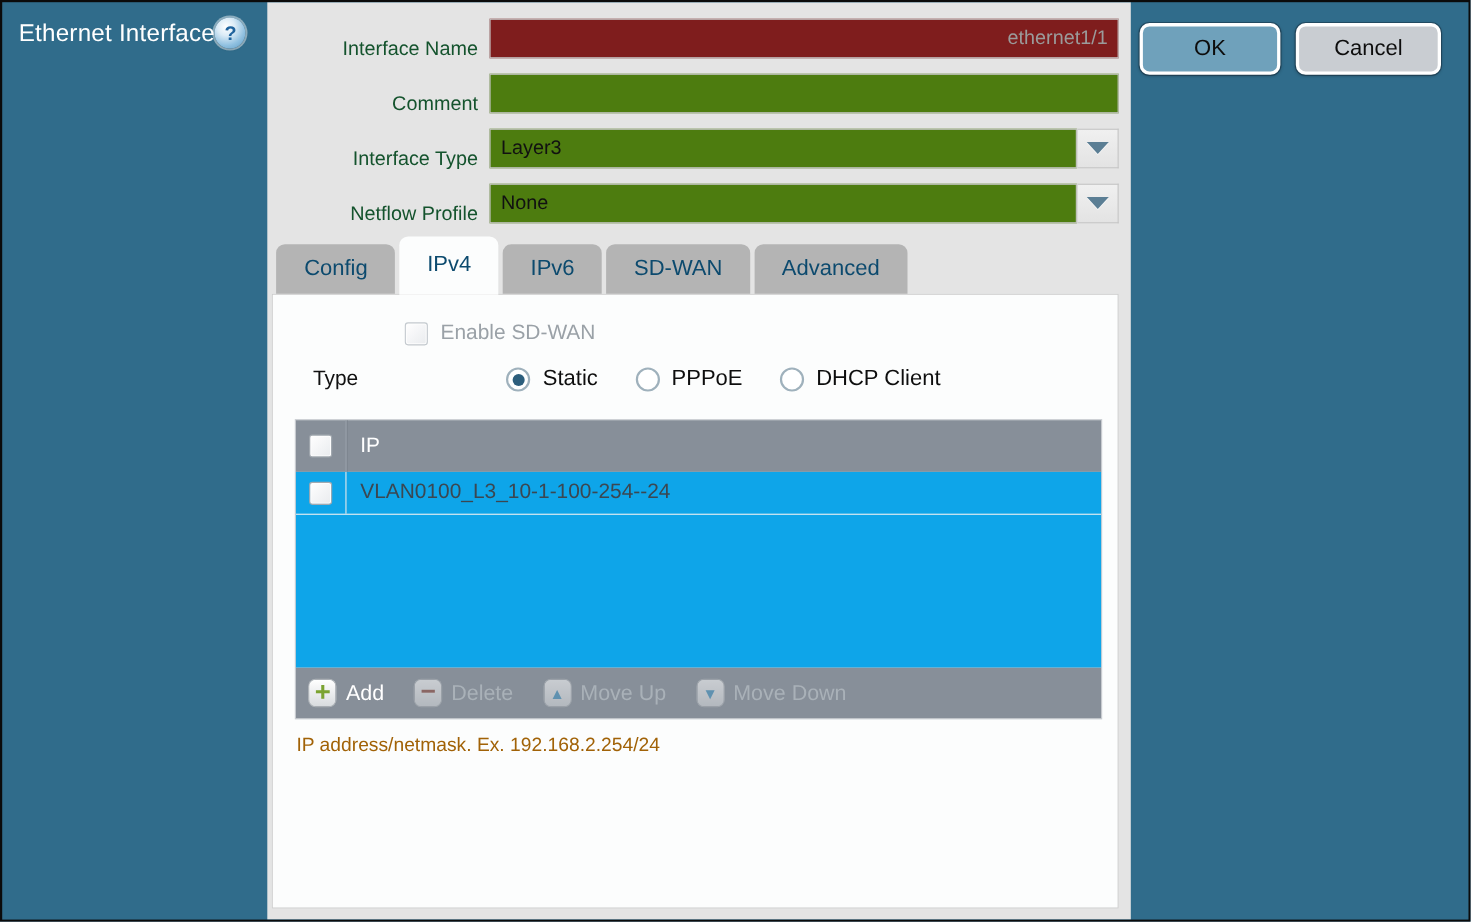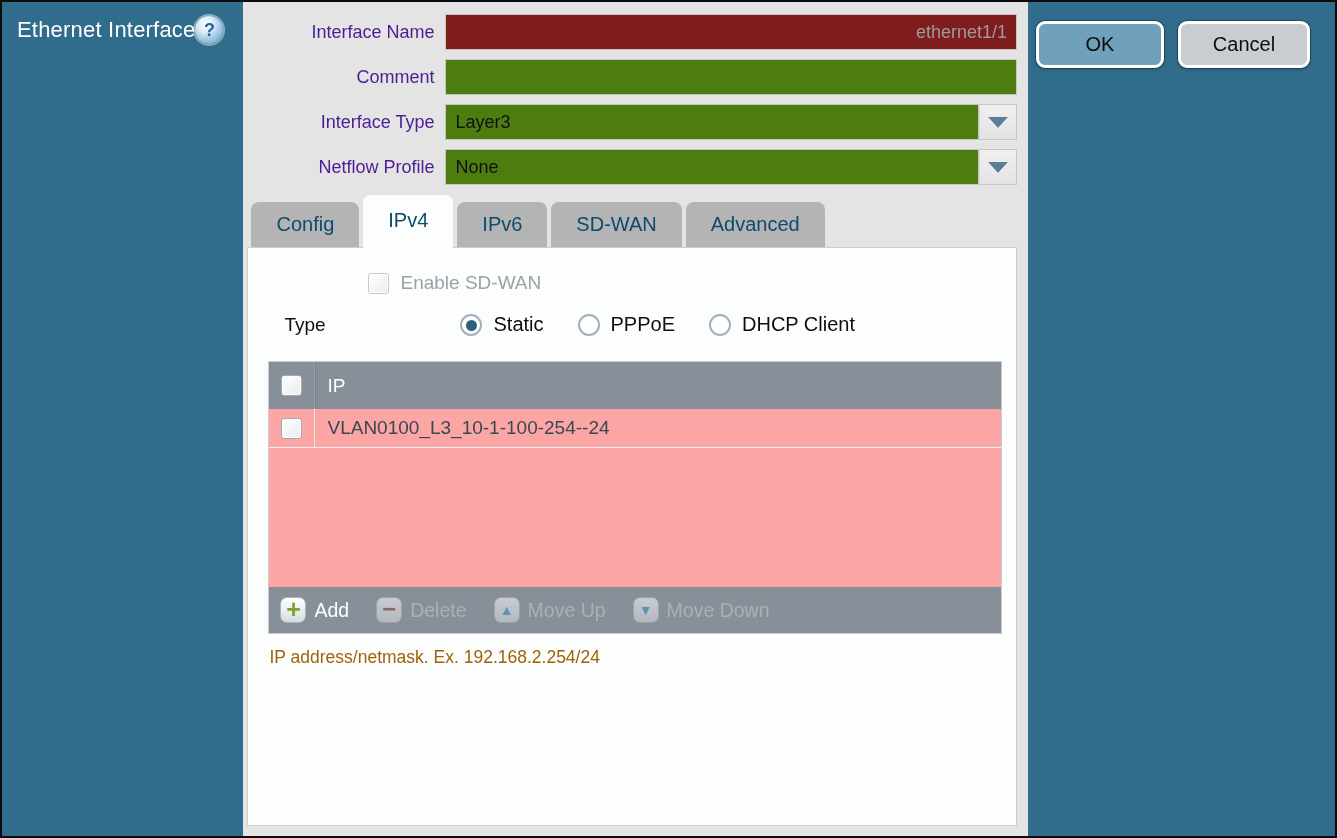--- a/index.html
+++ b/index.html
@@ -16,21 +16,21 @@
     width:28px; height:28px; border-radius:50%;
     background:radial-gradient(circle at 38% 30%, #ffffff 0%, #dcecf7 30%, #8fc0e0 65%, #5e9ac2 100%);
     box-shadow:0 0 0 2px rgba(255,255,255,.45), 0 1px 2px rgba(0,0,0,.35);
     color:#1f639d; font-weight:bold; font-size:18px;
     display:flex; align-items:center; justify-content:center; cursor:pointer;
   }
   
   .body { flex:1; margin:0 8px; background:#e4e4e4; display:flex; flex-direction:column; overflow:hidden; }
   .form { padding:12px 11px 0 0; }
   .form-row { display:flex; align-items:center; margin-bottom:9px; }
-  .form-label { width:202px; flex:none; text-align:right; padding-right:11px; font-size:18px; color:#4c1d95; }
+  .form-label { width:202px; flex:none; text-align:right; padding-right:11px; font-size:18px; color:#14532d;margin-top:20px; }
   .field { flex:1; display:flex; height:36px; }
   input.text {
     flex:1; min-width:0; height:36px; border:1px solid #c6c6c6; background:#4d7c0f;
     font-family:"Liberation Sans",sans-serif; font-size:18px; color:#111; padding:0 9px; outline:none;
   }
   input.text:disabled { background:#7f1d1d; color:#9b9b9b;text-align:right; }
   .trigger {
     width:38px; flex:none; border:1px solid #c6c6c6; border-left:1px solid #d8d8d8;
     background:linear-gradient(#f0f0f0,#e3e3e3);
     display:flex; align-items:center; justify-content:center; cursor:pointer;
@@ -68,21 +68,21 @@
     display:flex; align-items:center; justify-content:center;
   }
   .radio.selected::after { content:""; width:11px; height:11px; border-radius:50%; background:#2d5e7c; }
   .radio-text { margin-left:11px; font-size:20px; color:#0e0e0e; }
   
   .grid { margin:25px 14px 0 20px; height:273px; display:flex; flex-direction:column; border:1px solid #c9cdd1; }
   .grid-header { height:47px; flex:none; background:#878f99; display:flex; align-items:center; }
   .grid-header .col-check { border-right:1px solid #97a0a9; box-shadow:1px 0 0 #79818b; }
   .col-check { width:46px; flex:none; height:100%; display:flex; align-items:center; justify-content:center; }
   .col-ip { padding-left:12px; color:#fff; font-size:19px; }
-  .grid-body { flex:1; background:#fca5a5; overflow:hidden; }
+  .grid-body { flex:1; background:#0ea5e9; overflow:hidden; }
   .grid-row { height:39px; display:flex; align-items:center; border-bottom:1px solid #eef0f2; cursor:pointer; }
   .grid-row .col-check { border-right:1px solid #e7e9eb; }
   .row-text { padding-left:12px; font-size:19px; color:#3b4751; }
   .grid-toolbar { height:46px; flex:none; background:#878f99; display:flex; align-items:center; padding-left:11px; }
   .tb-item { display:flex; align-items:center; margin-right:27px; font-size:19.5px; cursor:pointer; }
   .tb-item.enabled { color:#ffffff; }
   .tb-item.disabled { color:#a9b1b8; cursor:default; }
   .tb-icon {
     width:26px; height:26px; flex:none; margin-right:8px; border-radius:7px;
     border:1px solid #aeb3b8; background:linear-gradient(#ffffff,#d8dbde);

